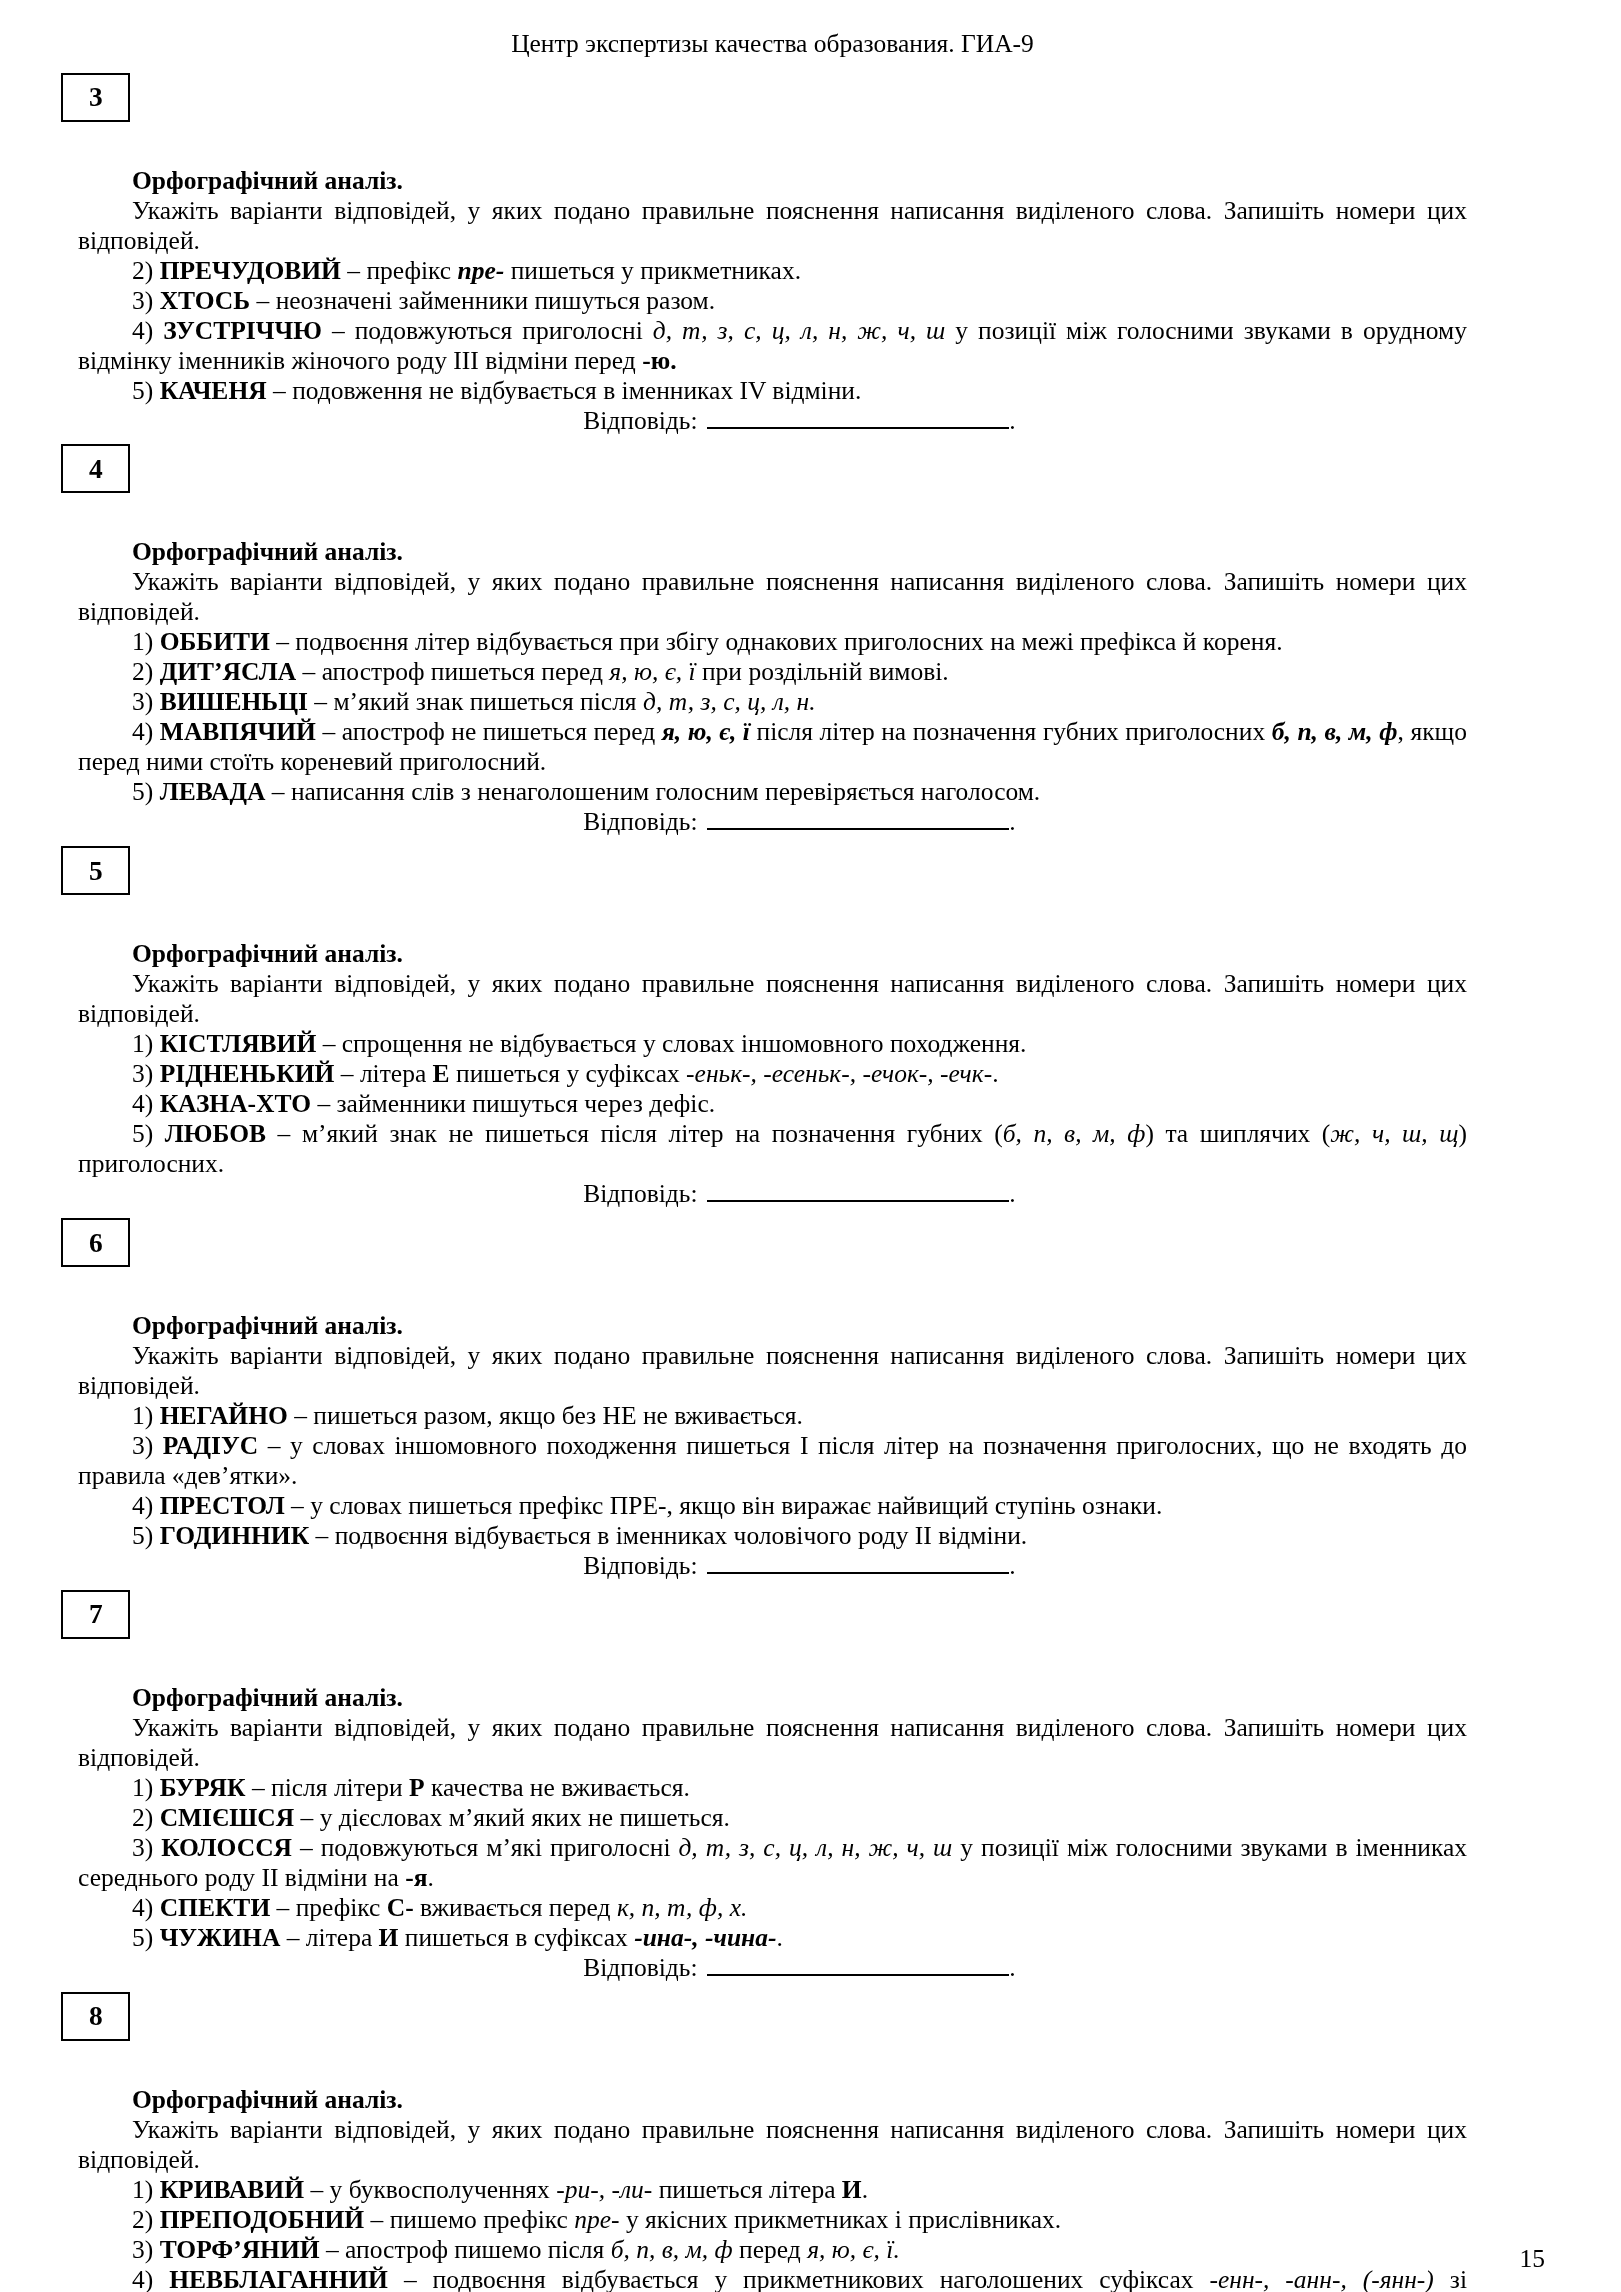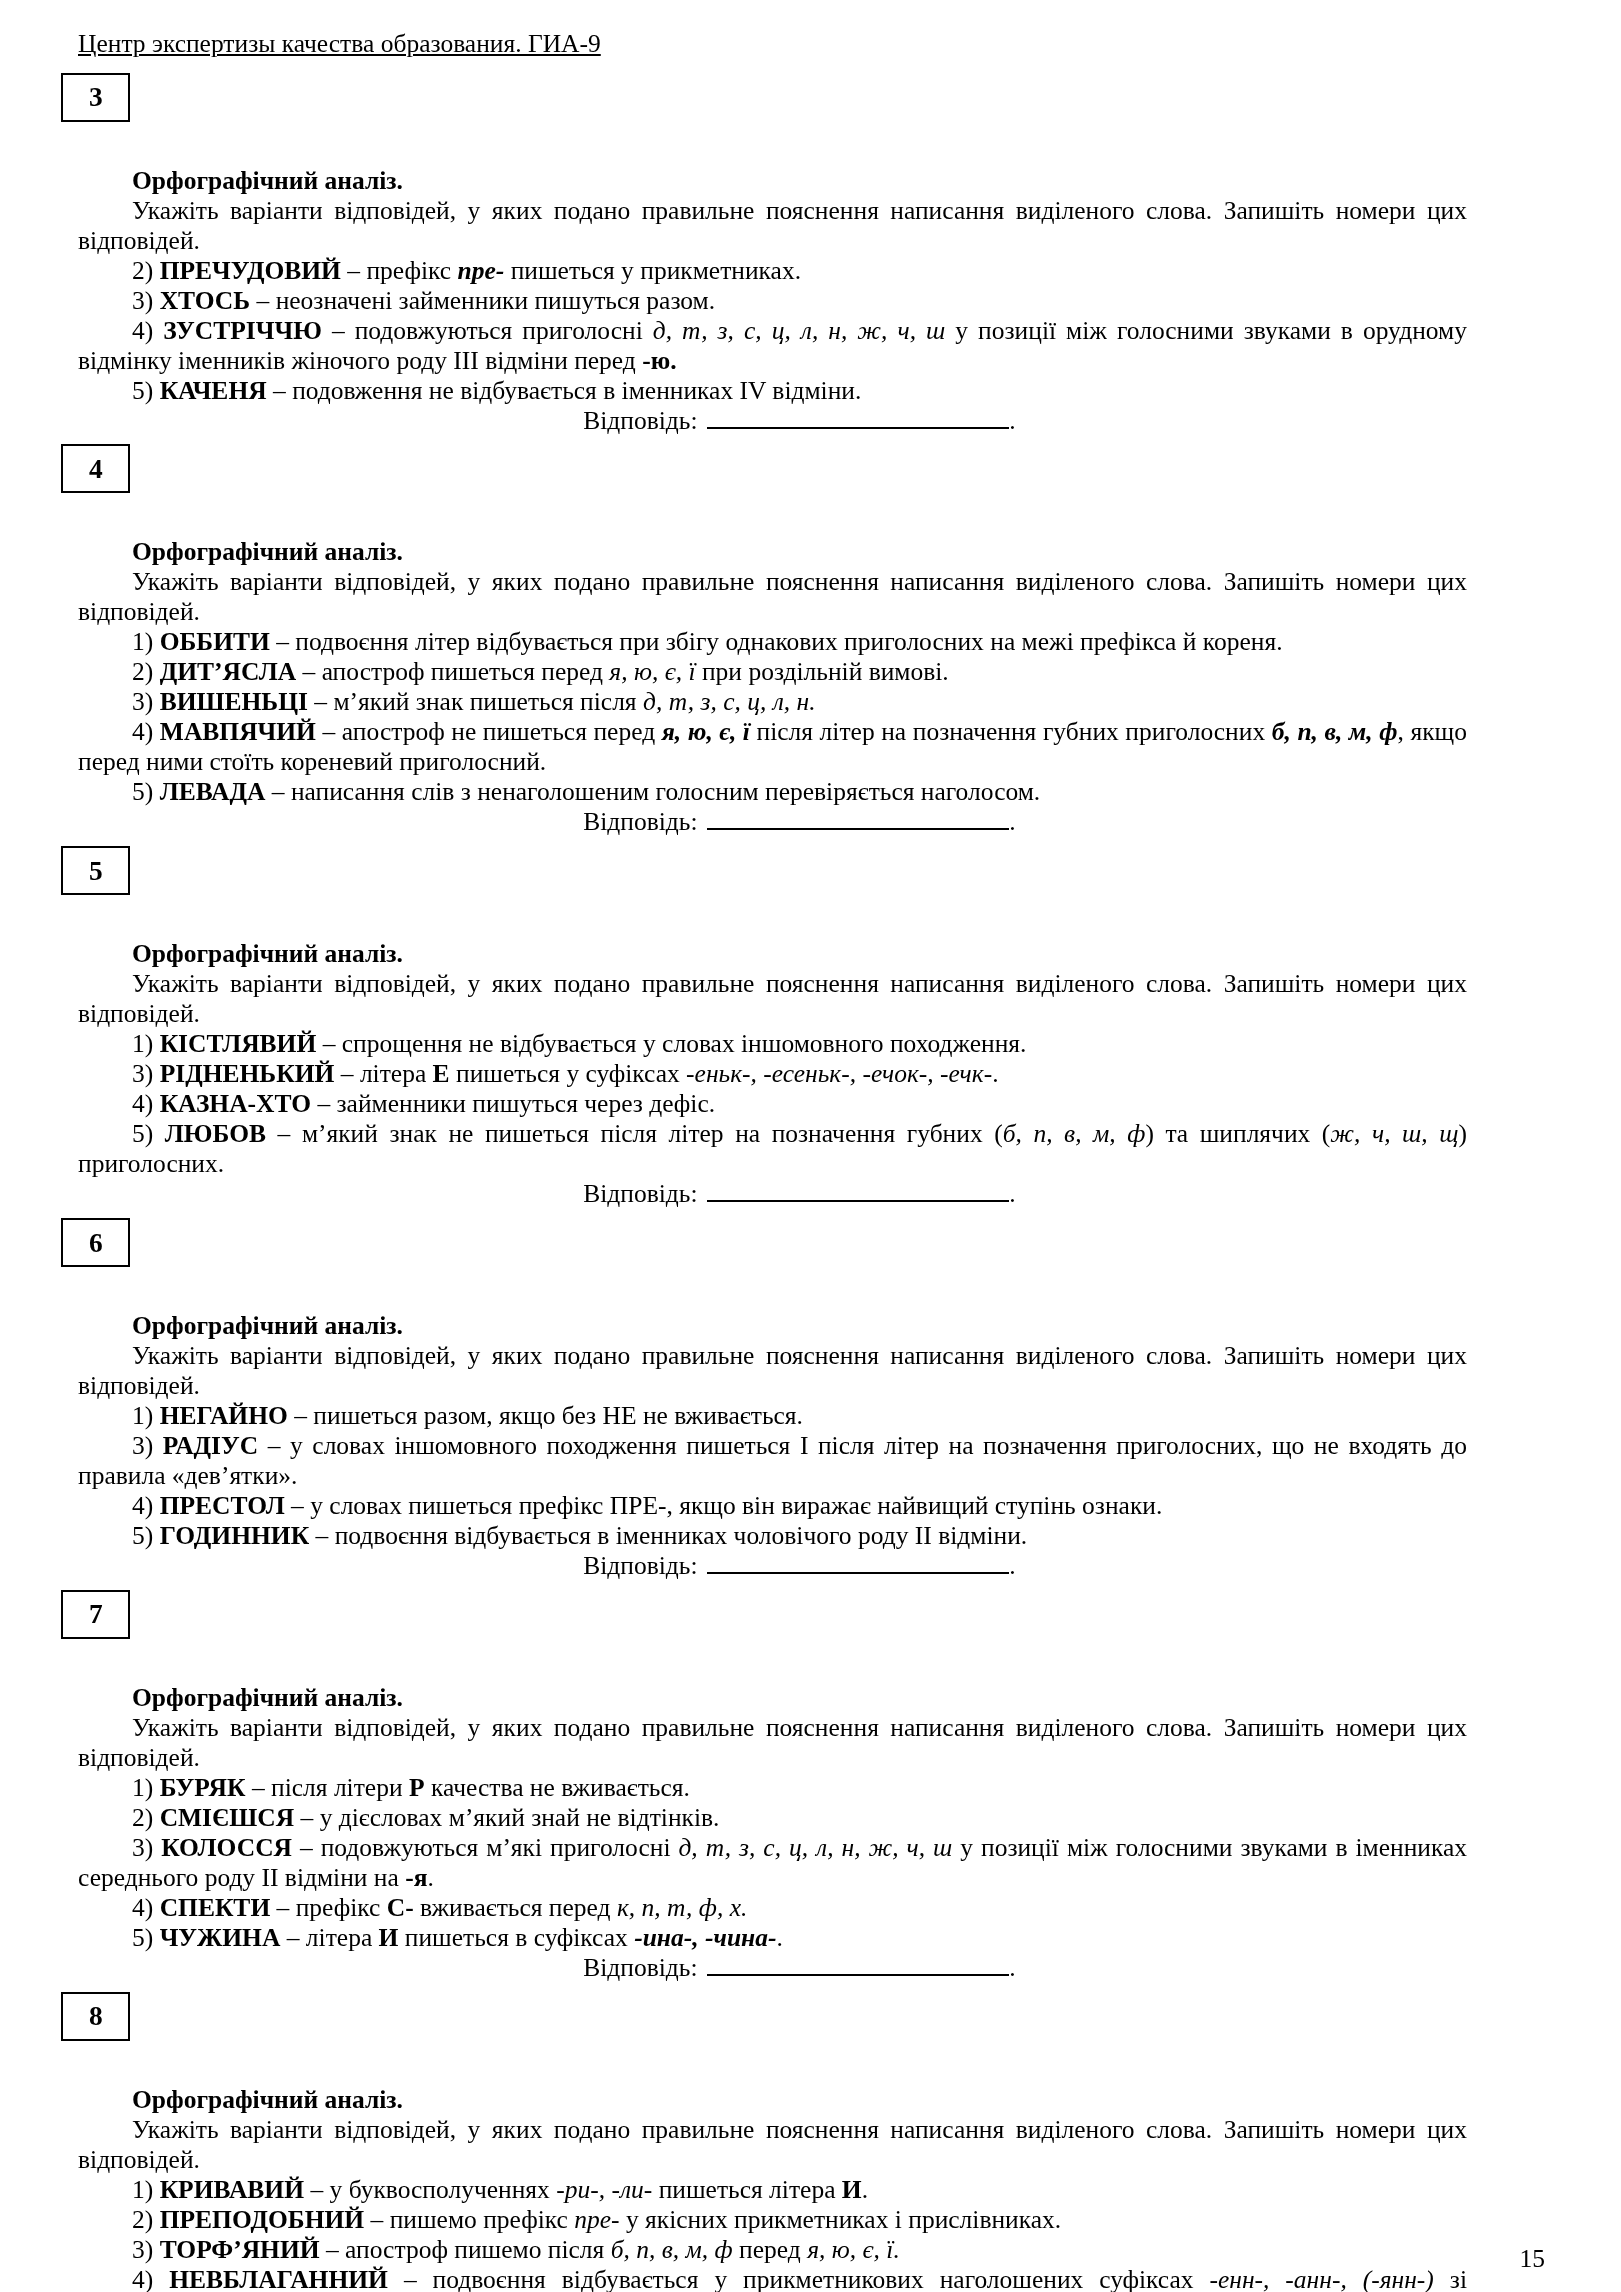--- a/index.html
+++ b/index.html
@@ -8,21 +8,21 @@
     width:1621px;height:2293px;
     box-sizing:border-box;
     padding:29px 154px 0 78px;
     background:#ffffff;
     color:#000;
     font-family:"Liberation Serif","DejaVu Serif",serif;
     font-size:25.5px;
     line-height:30px;
     overflow:hidden;
   }
-  .doc-header{margin:0 0 13.7px 0;text-align:left;text-decoration:underline;}
+  .doc-header{margin:0 0 13.7px 0;text-align:center;}
   p{margin:0;}
   .para{text-indent:54px;text-align:justify;}
   .qtitle{font-weight:700;text-indent:54px;margin-top:44px;}
   .answer-line{text-indent:54px;text-align:center;}
   .qnum{
     box-sizing:border-box;
     width:69px;height:49px;
     border:2.9px solid #000;
     margin:8.8px 0 10.8px -16.7px;
     display:flex;align-items:center;justify-content:center;
@@ -86,21 +86,21 @@
         <p class="para item"><span>3) </span><span class="b">РАДІУС</span><span> – у словах іншомовного походження пишеться І після літер на позначення приголосних, що не входять до правила «дев’ятки».</span></p>
         <p class="para item"><span>4) </span><span class="b">ПРЕСТОЛ</span><span> – у словах пишеться префікс ПРЕ-, якщо він виражає найвищий ступінь ознаки.</span></p>
         <p class="para item"><span>5) </span><span class="b">ГОДИННИК</span><span> – подвоєння відбувається в іменниках чоловічого роду II відміни.</span></p>
         <p class="answer-line"><span>Відповідь:</span><span class="blank"></span><span>.</span></p>
       </section>
       <section class="question-block">
         <div class="qnum">7</div>
         <p class="qtitle">Орфографічний аналіз.</p>
         <p class="para">Укажіть варіанти відповідей, у яких подано правильне пояснення написання виділеного слова. Запишіть номери цих відповідей.</p>
         <p class="para item"><span>1) </span><span class="b">БУРЯК</span><span> – після літери </span><span class="b">Р</span><span> качества не вживається.</span></p>
-        <p class="para item"><span>2) </span><span class="b">СМІЄШСЯ</span><span> – у дієсловах м’який знай не відтінків.</span></p>
+        <p class="para item"><span>2) </span><span class="b">СМІЄШСЯ</span><span> – у дієсловах м’який яких не пишеться.</span></p>
         <p class="para item"><span>3) </span><span class="b">КОЛОССЯ</span><span> – подовжуються м’які приголосні </span><span class="i">д, т, з, с, ц, л, н, ж, ч, ш</span><span> у позиції між голосними звуками в іменниках середнього роду II відміни на </span><span class="b">-я</span><span>.</span></p>
         <p class="para item"><span>4) </span><span class="b">СПЕКТИ</span><span> – префікс </span><span class="b">С-</span><span> вживається перед </span><span class="i">к, п, т, ф, х.</span></p>
         <p class="para item"><span>5) </span><span class="b">ЧУЖИНА</span><span> – літера </span><span class="b">И</span><span> пишеться в суфіксах </span><span class="bi">-ина-, -чина-</span><span>.</span></p>
         <p class="answer-line"><span>Відповідь:</span><span class="blank"></span><span>.</span></p>
       </section>
       <section class="question-block">
         <div class="qnum">8</div>
         <p class="qtitle">Орфографічний аналіз.</p>
         <p class="para">Укажіть варіанти відповідей, у яких подано правильне пояснення написання виділеного слова. Запишіть номери цих відповідей.</p>
         <p class="para item"><span>1) </span><span class="b">КРИВАВИЙ</span><span> – у буквосполученнях </span><span class="i">-ри-, -ли-</span><span> пишеться літера </span><span class="b">И</span><span>.</span></p>

